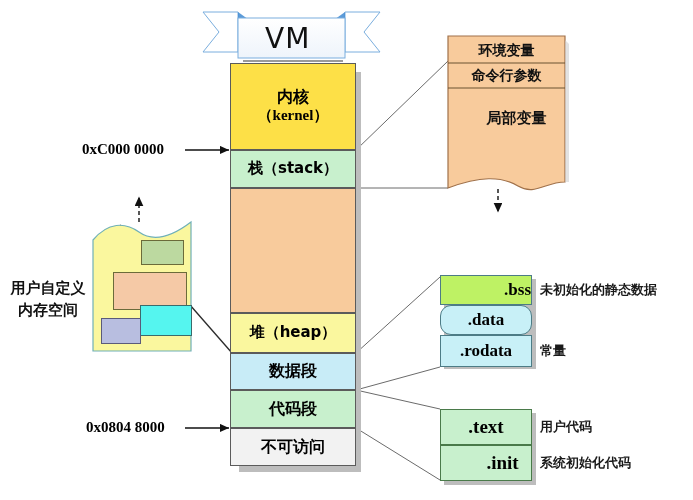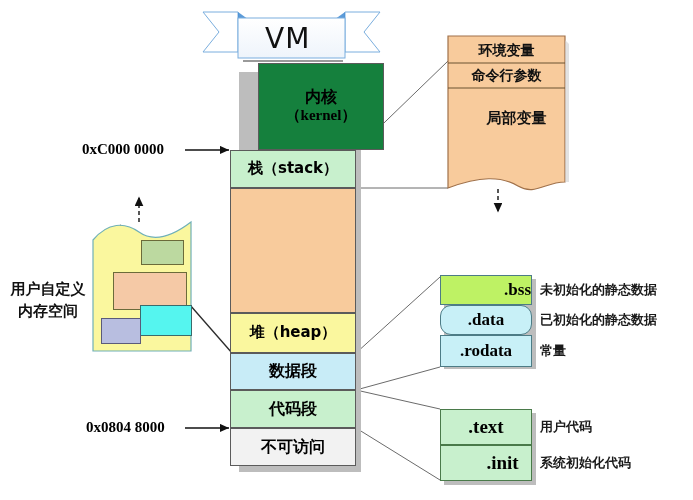--- a/index.html
+++ b/index.html
@@ -70,21 +70,21 @@
 
   .mono-name{
     font-family:"Liberation Serif","DejaVu Serif",serif;
     font-weight:bold;
     color:#000;
   }
 
   
   .leftlabel{
     position:absolute;
-    font-family:Liberation Sans, sans-serif;
+    font-family:Liberation Serif, serif;
     font-weight:bold;
     font-size:15px;
     color:#111;
     text-align:center;
     line-height:1.45;
     white-space:nowrap;
   }
 
   
   .vmtext{
@@ -169,21 +169,21 @@
     <line x1="286" y1="191" x2="286" y2="215" stroke="#8a5a2b" stroke-width="1.5" stroke-dasharray="5,4"></line>
     <path d="M281,213 L291,213 L286,223 Z" fill="#2b2b2b"></path>
     <line x1="286" y1="313" x2="286" y2="288" stroke="#8a5a2b" stroke-width="1.5" stroke-dasharray="5,4"></line>
     <path d="M281,290 L291,290 L286,280 Z" fill="#2b2b2b"></path>
   </svg>
 
   <div class="vmtext" style="left:265px;top:22px;">VM</div>
 
   <div class="col-shadow" style="left:239px;top:72px;width:122px;height:400px;"></div>
 
-  <div class="band" style="left:230px;top:63px;width:126px;height:87px;background:#15803d;font-size:16px;margin-left:28px;">
+  <div class="band" style="left:230px;top:63px;width:126px;height:87px;background:#fde047;font-size:16px;">
     <span>
       <span class="band-label cn">内核</span>
       <span class="band-label" style="font-size:15px;">（kernel）</span>
     </span>
   </div>
 
   <div class="band" style="left:230px;top:150px;width:126px;height:38px;background:#c8f0cd;font-size:15px;">
     <span class="cn">栈（stack）</span>
   </div>
 
@@ -225,21 +225,20 @@
     <span class="mono-name">.bss</span>
   </div>
   <div class="dbox blue" style="left:440px;top:305px;width:92px;height:30px;background:#c8f0f7;font-size:17px;border-radius:11px;">
     <span class="mono-name">.data</span>
   </div>
   <div class="dbox blue" style="left:440px;top:335px;width:92px;height:32px;background:#c8f0f7;font-size:17px;">
     <span class="mono-name">.rodata</span>
   </div>
 
   <div class="desc" style="left:540px;top:281px;">未初始化的静态数据</div>
-  <div class="desc" style="left:540px;top:311px;">已初始化的静态数据</div>
   <div class="desc" style="left:540px;top:342px;">常量</div>
 
   <div class="abs" style="left:444px;top:413px;width:92px;height:72px;background:#bdbdbd;"></div>
 
   <div class="dbox green" style="left:440px;top:409px;width:92px;height:36px;background:#c8f0cd;font-size:19px;">
     <span class="mono-name">.text</span>
   </div>
   <div class="dbox green" style="left:440px;top:445px;width:92px;height:36px;background:#c8f0cd;font-size:19px;padding-left:33px;">
     <span class="mono-name">.init</span>
   </div>

